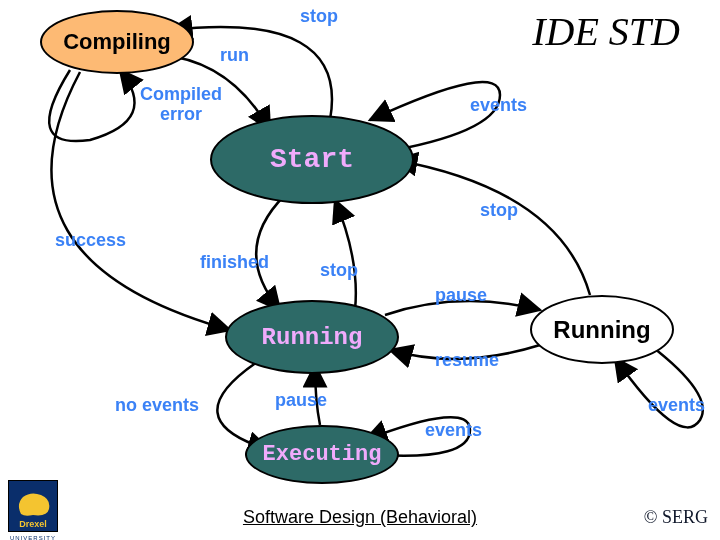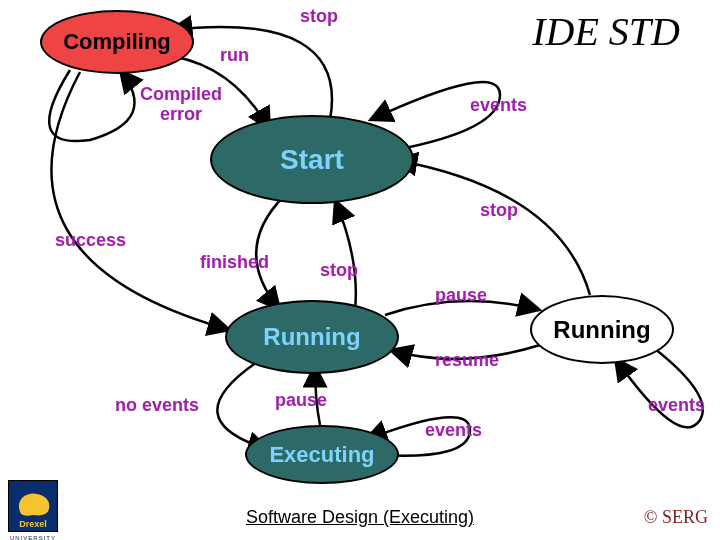--- a/index.html
+++ b/index.html
@@ -24,45 +24,45 @@
     position: absolute;
     background: #2d6a67;
     border: 2px solid #000;
     border-radius: 50%;
     display: flex;
     align-items: center;
     justify-content: center;
     font-weight: bold;
     font-size: 20px;
   }
-  .state.white { color: #7dd3fc; }
+  .state.white { color: #f0abfc; font-family: Liberation Mono, monospace; }
   .state.black { color: #000; }
   .label {
     position: absolute;
     font-weight: bold;
     font-size: 18px;
-    color: #a21caf;
+    color: #3b82f6;
   }
   .footer {
     position: absolute;
     bottom: 12px;
     left: 0; right: 0;
     text-align: center;
     font-family: Arial, sans-serif;
     font-size: 18px;
     text-decoration: underline;
     color: #000;
   }
   .copyright {
     position: absolute;
     bottom: 12px;
     right: 12px;
     font-family: "Times New Roman", serif;
     font-size: 18px;
-    color: #7f1d1d;
+    color: #0f172a;
   }
   .logo {
     position: absolute;
     bottom: 8px;
     left: 8px;
     width: 48px;
     height: 48px;
     background: #0a2e6b;
     border: 1px solid #000;
     color: #f4c430;
@@ -125,21 +125,21 @@
 
   <path d="M650,345 Q715,395 700,420 Q680,450 615,358" fill="none" stroke="#000" stroke-width="2.5" marker-end="url(#ah)"></path>
 
   <path d="M260,360 Q170,420 270,450" fill="none" stroke="#000" stroke-width="2.5" marker-end="url(#ah)"></path>
 
   <path d="M320,425 Q315,400 315,365" fill="none" stroke="#000" stroke-width="2.5" marker-end="url(#ah)"></path>
 
   <path d="M380,455 Q470,460 470,430 Q470,400 365,440" fill="none" stroke="#000" stroke-width="2.5" marker-end="url(#ah)"></path>
 </svg>
 
-<div class="state black" style="left:40px; top:10px; width:150px; height:60px; background:#ef4444; font-size:22px;">Compiling</div>
+<div class="state black" style="left:40px; top:10px; width:150px; height:60px; background:#fdba74; font-size:22px;">Compiling</div>
 
 <div class="state white" style="left:210px; top:115px; width:200px; height:85px; font-size:28px;">Start</div>
 
 <div class="state white" style="left:225px; top:300px; width:170px; height:70px; font-size:24px;">Running</div>
 
 <div class="state black" style="left:530px; top:295px; width:140px; height:65px; background:#fff; font-size:24px;">Running</div>
 
 <div class="state white" style="left:245px; top:425px; width:150px; height:55px; font-size:22px;text-align:center;">Executing</div>
 
 <div class="label" style="left:300px; top:6px;">stop</div>
@@ -151,21 +151,21 @@
 <div class="label" style="left:200px; top:240px;margin-top:12px;">finished</div>
 <div class="label" style="left:480px; top:200px;">stop</div>
 <div class="label" style="left:320px; top:260px;">stop</div>
 <div class="label" style="left:435px; top:285px;">pause</div>
 <div class="label" style="left:435px; top:350px;">resume</div>
 <div class="label" style="left:115px; top:395px;">no events</div>
 <div class="label" style="left:275px; top:390px;">pause</div>
 <div class="label" style="left:425px; top:420px;">events</div>
 <div class="label" style="left:648px; top:395px;">events</div>
 
-<div class="footer">Software Design (Executing)</div>
+<div class="footer">Software Design (Behavioral)</div>
 <div class="copyright">© SERG</div>
 
 <div class="logo">
   <svg width="44" height="30" viewBox="0 0 44 30" style="margin:0 auto;">
     <path d="M10,25 Q5,15 12,8 Q20,2 30,6 Q40,10 38,20 Q36,28 22,26 Q14,28 10,25 Z" fill="#f4c430"></path>
   </svg>
   <div style="font-size:9px;font-weight:bold;">Drexel</div>
   <div class="uni">UNIVERSITY</div>
 </div>
 

